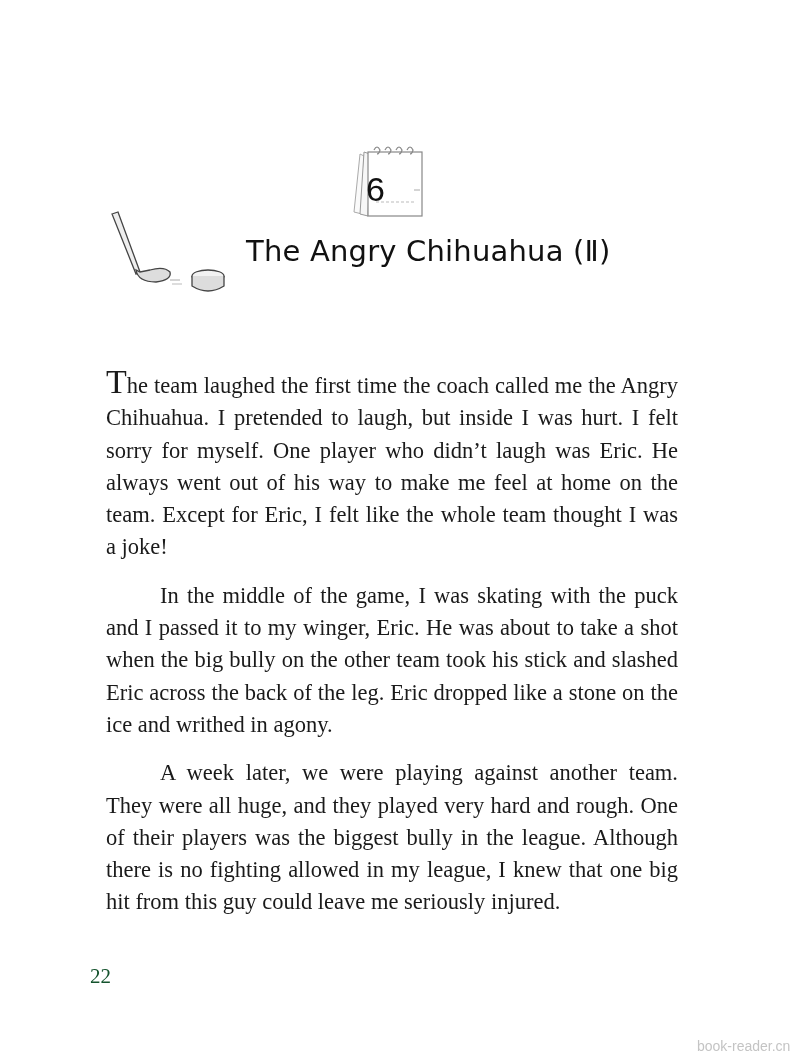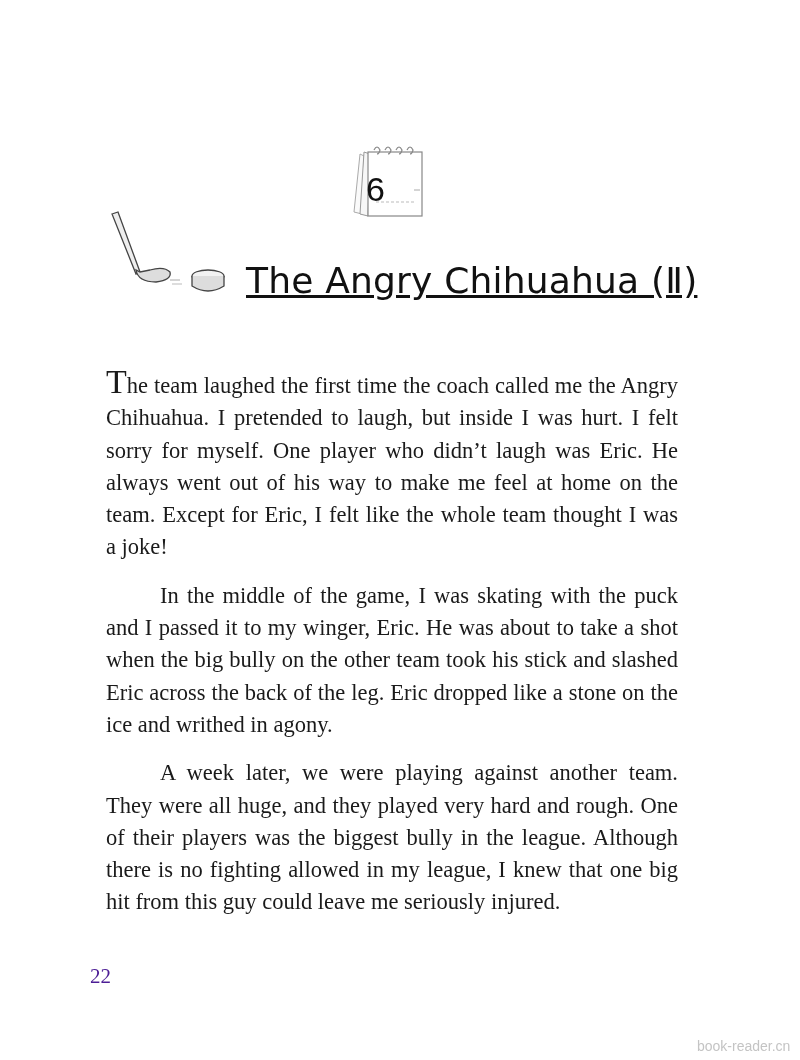--- a/index.html
+++ b/index.html
@@ -11,35 +11,35 @@
     position: absolute; left: 340px; top: 140px; width: 92px; height: 80px;
   }
   .calendar svg { position: absolute; left: 0; top: 0; }
   .cal-num {
     position: absolute; left: 366px; top: 170px; width: 70px;
     font-family: "Liberation Sans", sans-serif; font-size: 34px; color: #111;
     letter-spacing: 1px;
   }
   .hockey { position: absolute; left: 108px; top: 210px; }
   .chapter-title {
-    position: absolute; left: 246px; top: 260px;
-    font-family: "DejaVu Sans", sans-serif; font-size: 36px; color: #111;
-    white-space: nowrap; letter-spacing: 0.2px; text-decoration: underline;
+    position: absolute; left: 246px; top: 234px;
+    font-family: "DejaVu Sans", sans-serif; font-size: 29px; color: #111;
+    white-space: nowrap; letter-spacing: 0.2px;
   }
   .body-text {
     position: absolute; left: 90px; top: 354px; width: 604px;
     font-family: "Liberation Serif", serif; font-size: 22.5px; line-height: 32.3px;
     text-align: justify; color: #1a1a1a;
   }
   .body-text p { margin: 16px; }
   .body-text p.indent { text-indent: 54px; }
   .dropcap { font-size: 34px; line-height: 20px; }
   .page-number {
     position: absolute; left: 90px; top: 964px;
-    font-family: "Liberation Serif", serif; font-size: 21px; color: #4c1d95;
+    font-family: "Liberation Serif", serif; font-size: 21px; color: #14532d;
   }
   .watermark {
     position: absolute; left: 697px; top: 1038px;
     font-family: "Liberation Sans", sans-serif; font-size: 14px; color: #c4c4c4;
   }
 </style>
 </head>
 <body>
 
 <div class="calendar">

